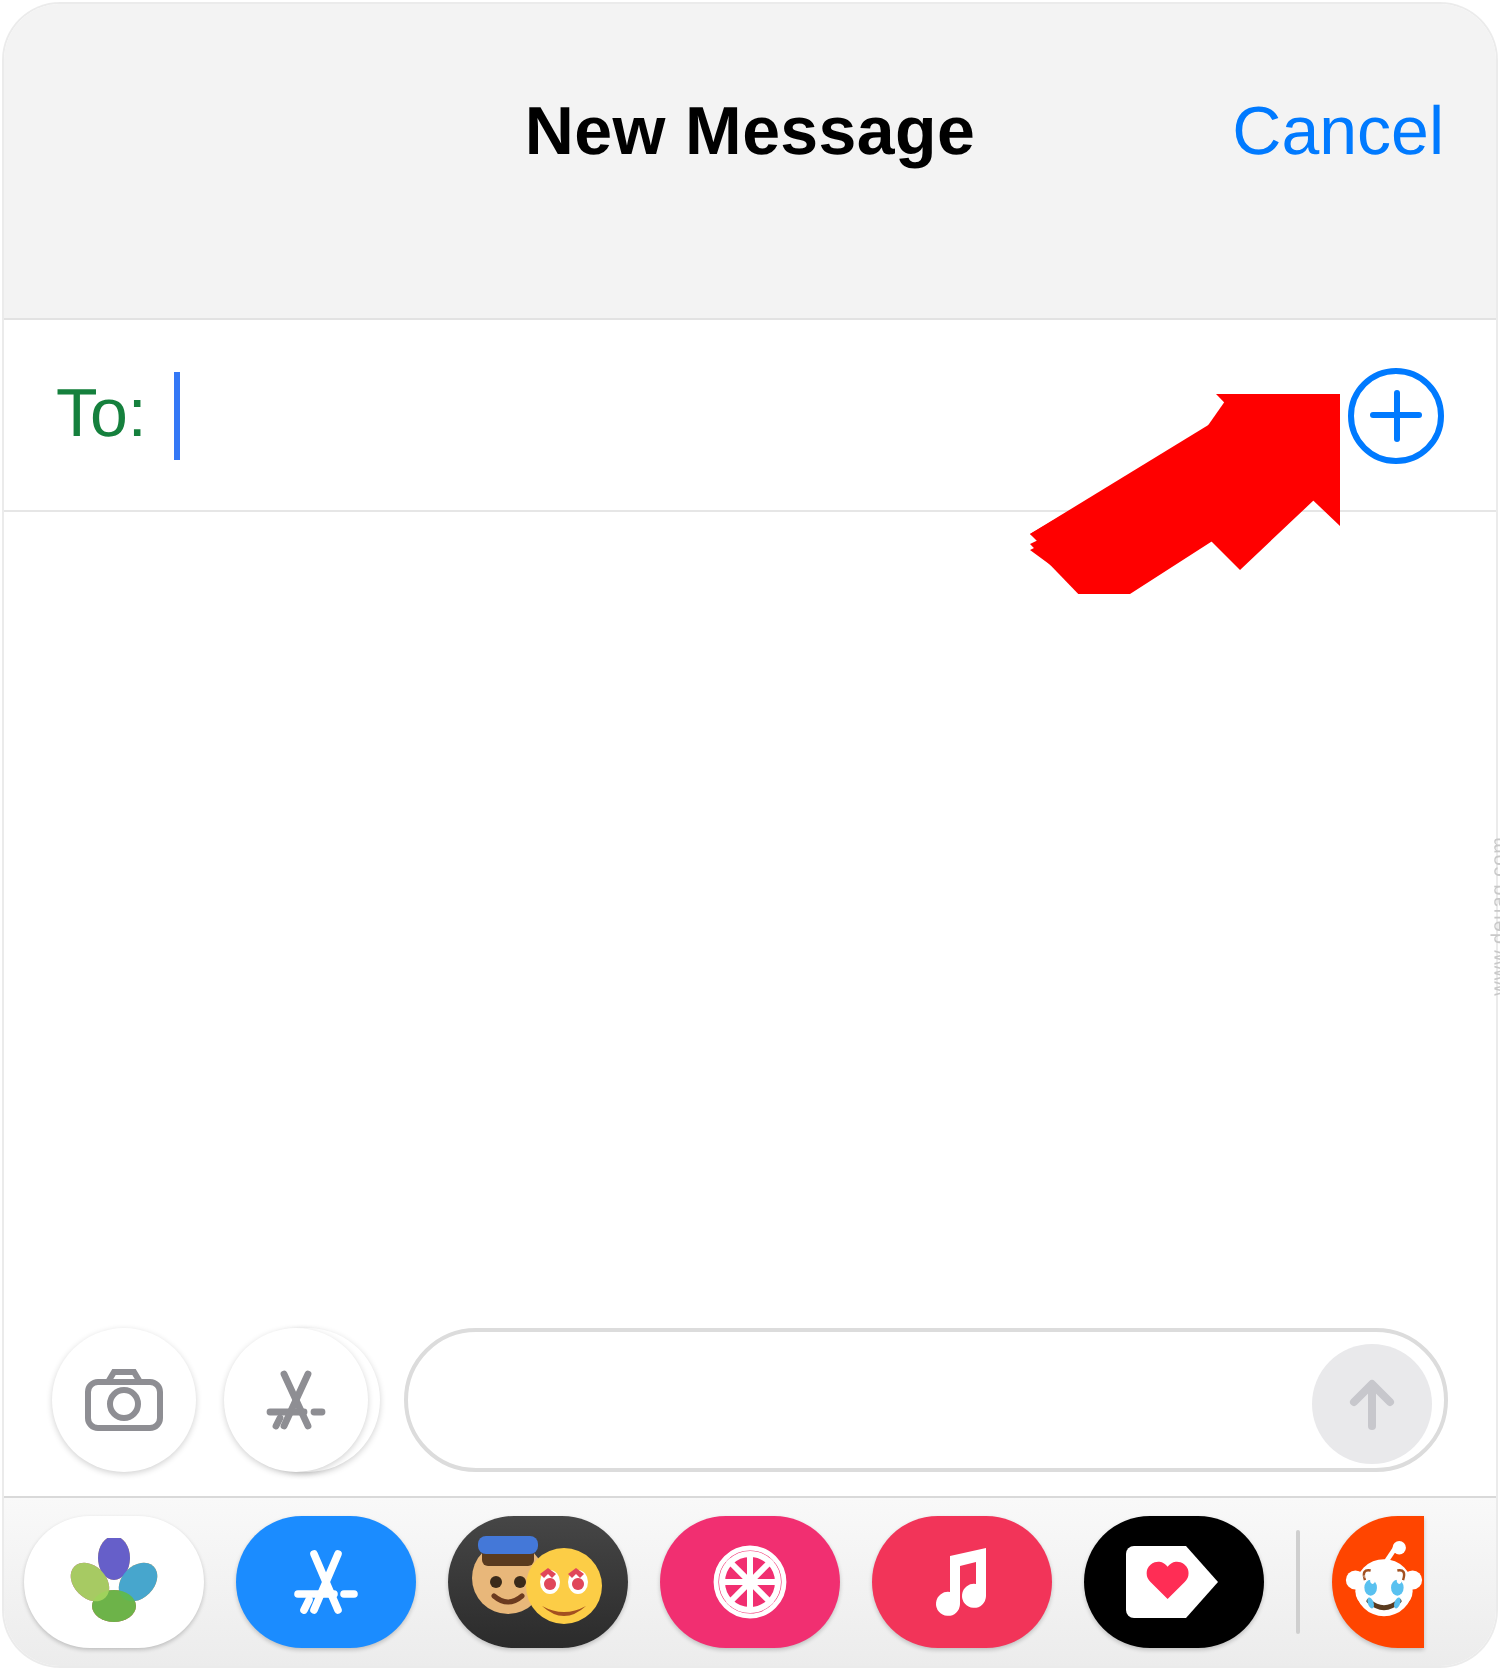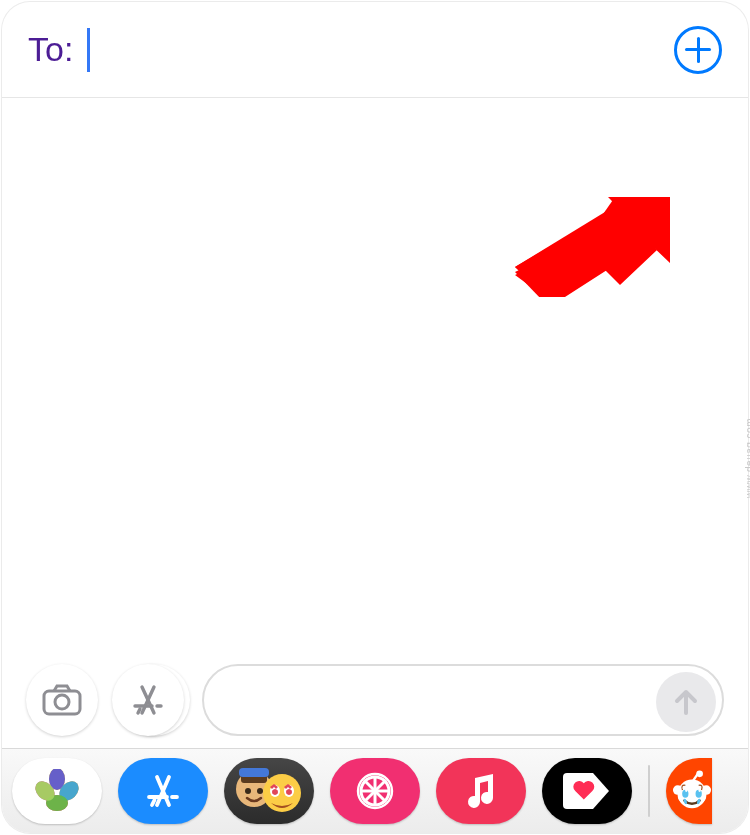--- a/index.html
+++ b/index.html
@@ -50,21 +50,21 @@
     .to-row {
       height: 96px;
       border-bottom: 1px solid #e6e6e6;
       display: flex;
       align-items: center;
       padding: 0 26px;
       position: relative;
     }
     .to-label {
       font-size: 34px;
-      color: #4c1d95;
+      color: #15803d;
       font-weight: 400;
     }
     .cursor {
       width: 3px;
       height: 44px;
       background: #3478f6;
       margin-left: 14px;
     }
     .add-contact {
       position: absolute;
@@ -185,20 +185,24 @@
       font-size: 10px;
       color: #c9c9c9;
       letter-spacing: 0.5px;
     }
   </style>
 </head>
 <body>
 
 <div class="window">
 
+  <div class="header">
+    <div class="header-title">New Message</div>
+    <div class="cancel-btn">Cancel</div>
+  </div>
 
   <div class="to-row">
     <span class="to-label">To:</span>
     <span class="cursor"></span>
     <div class="add-contact"></div>
   </div>
 
   <svg class="arrow" viewBox="0 0 155 100">
     <polygon points="105,0 155,0 120,30 142,53 105,88 62,45 85,23" fill="#ff0000"></polygon>
     <polygon points="0,70 85,20 120,58 40,100" fill="#ff0000"></polygon>

